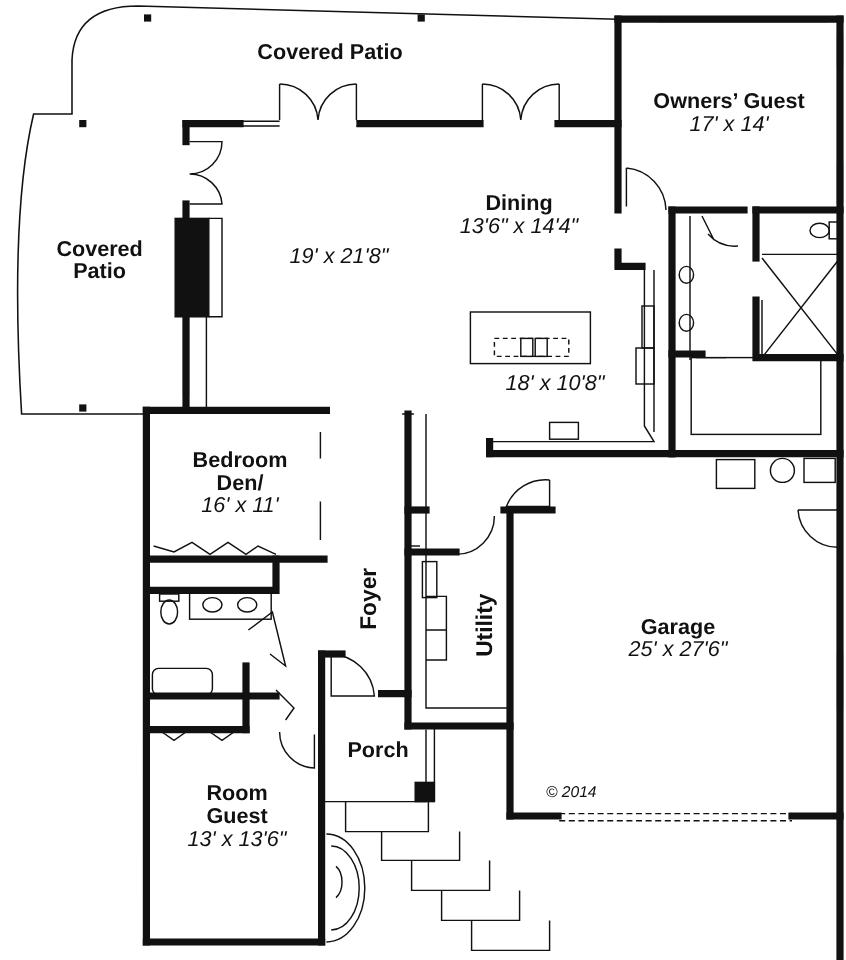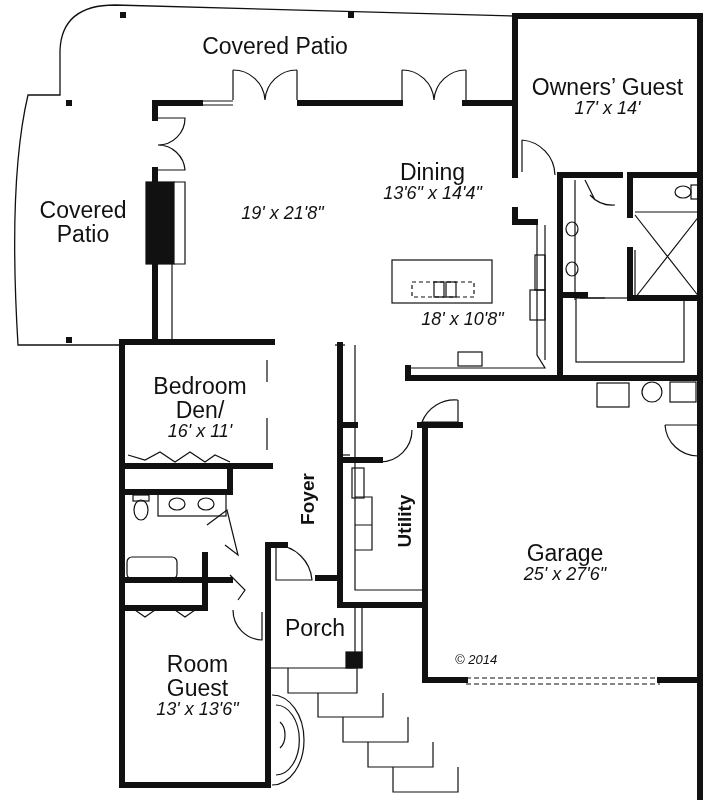--- a/index.html
+++ b/index.html
@@ -1,19 +1,19 @@
 <!DOCTYPE html>
 <html><head>
 <meta charset="utf-8">
 <style>
   html,body{margin:0;padding:0;background:#fff;}
   body{width:705px;height:800px;overflow:hidden;position:relative;font-family:"Liberation Sans",sans-serif;}
   svg{position:absolute;left:0;top:0;}
   .lbl{position:absolute;text-align:center;color:#111;line-height:1.05;}
-  .lbl .name{font-weight:normal;font-size:23px;display:block;}
+  .lbl .name{font-weight:bold;font-size:18px;display:block;}
   .lbl .dim{font-size:18px;display:block;font-style:italic;}
   .vert{position:absolute;font-weight:bold;font-size:19px;color:#111;transform:rotate(-90deg);transform-origin:center center;white-space:nowrap;}
   .copy{position:absolute;font-size:13px;color:#111;}
 </style>
 </head>
 <body>
 
 <svg width="705" height="800" viewBox="0 0 705 800" xmlns="http://www.w3.org/2000/svg">
   <g fill="none" stroke="#111" stroke-width="1.3">
 
@@ -201,21 +201,21 @@
 <div class="lbl" style="left:135px;top:374px;width:130px;">
   <span class="name">Bedroom</span>
   <span class="name">Den/</span>
   <span class="dim">16' x 11'</span>
 </div>
 
 <div class="vert" style="left:278px;top:488px;width:60px;text-align:center;">Foyer</div>
 
 <div class="vert" style="left:370px;top:510px;width:70px;text-align:center;">Utility</div>
 
-<div class="lbl" style="left:485px;top:513px;width:160px;margin-top:28px;">
+<div class="lbl" style="left:485px;top:513px;width:160px;">
   <span class="name">Garage</span>
   <span class="dim">25' x 27'6"</span>
 </div>
 
 <div class="lbl" style="left:275px;top:616px;width:80px;">
   <span class="name">Porch</span>
 </div>
 
 <div class="lbl" style="left:135px;top:652px;width:125px;">
   <span class="name">Room</span>

